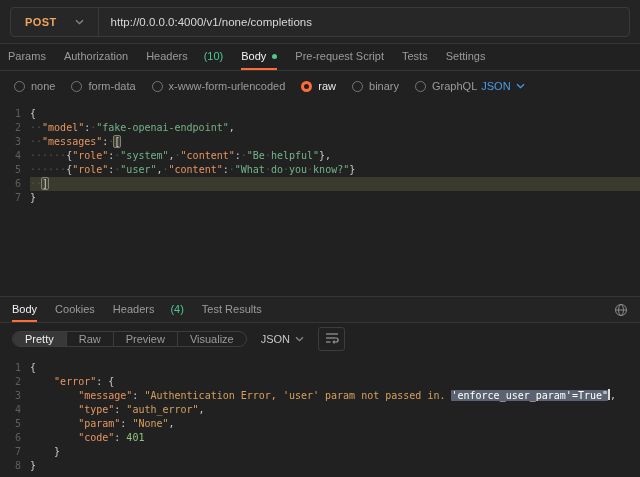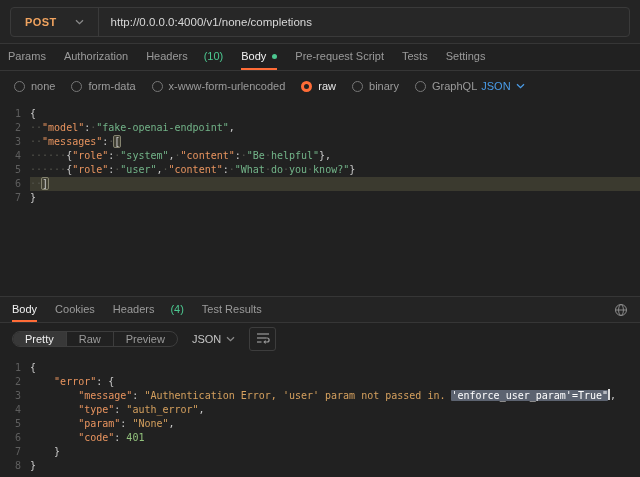--- a/index.html
+++ b/index.html
@@ -204,20 +204,21 @@
         </svg>
       </span>
     </div>
   </div>
 
   <div class="res-toolbar">
     <div class="seg" id="res-views">
         <div class="view active">Pretty</div>
         <div class="view">Raw</div>
         <div class="view">Preview</div>
+        <div class="view">Visualize</div>
       </div>
     <div class="res-format">
       <span>JSON</span>
       <span class="chev">
         <svg width="9" height="6" viewBox="0 0 9 6">
             <polyline points="1,1.3 4.5,4.7 8,1.3" fill="none" stroke="currentColor" stroke-width="1.3"></polyline>
           </svg>
       </span>
     </div>
     <div class="icon-btn">

